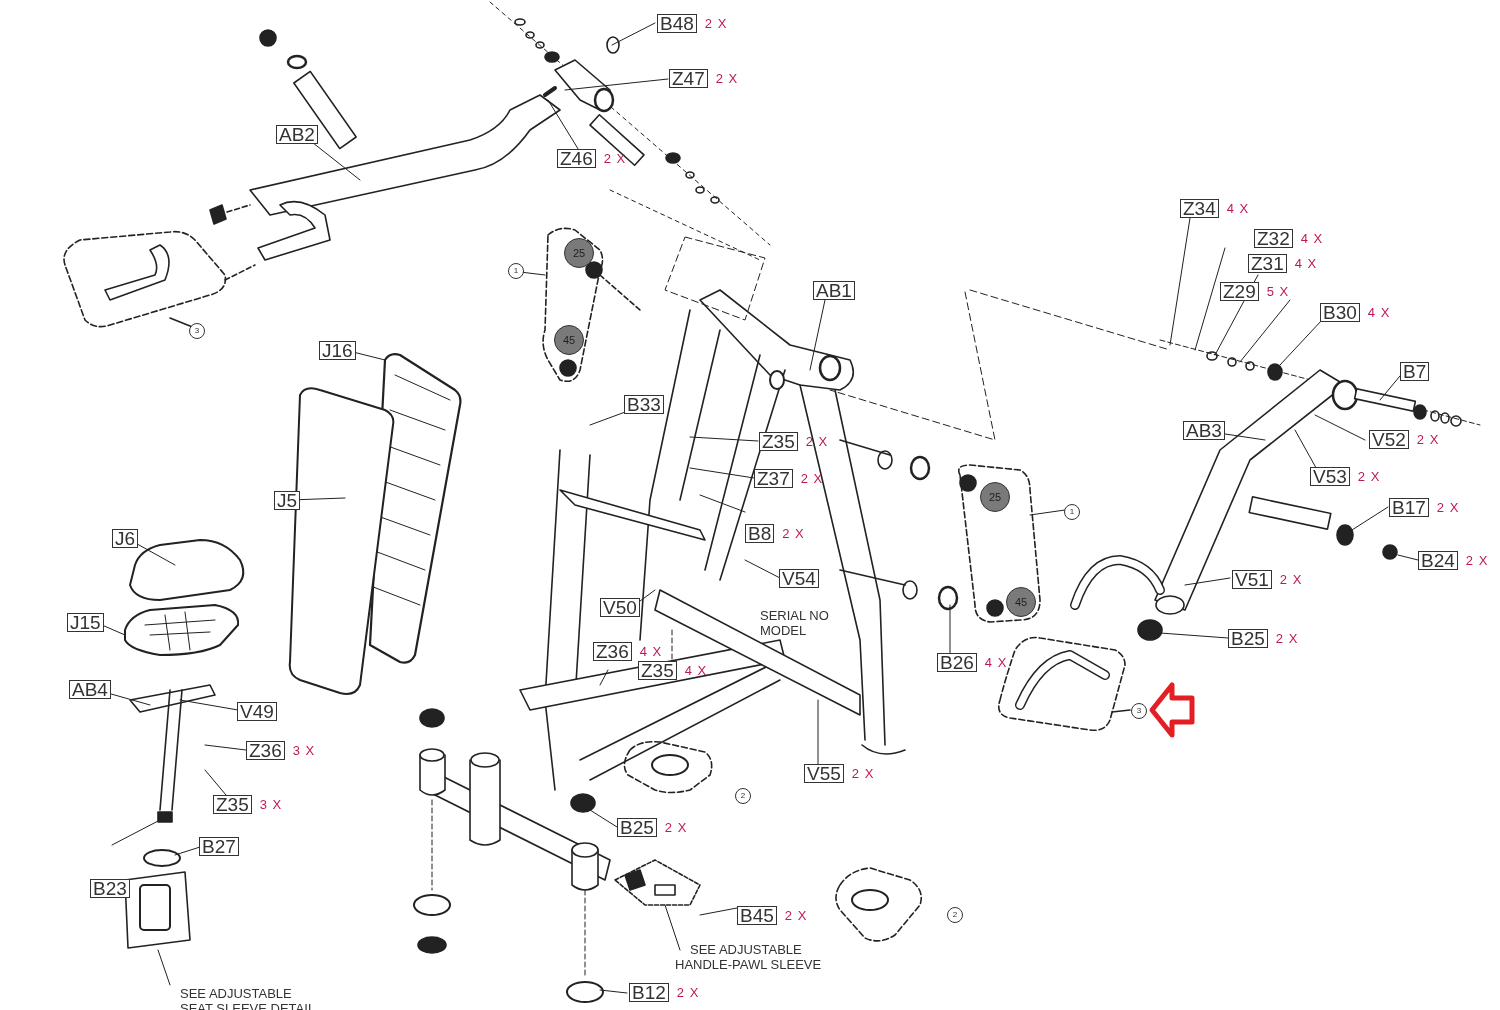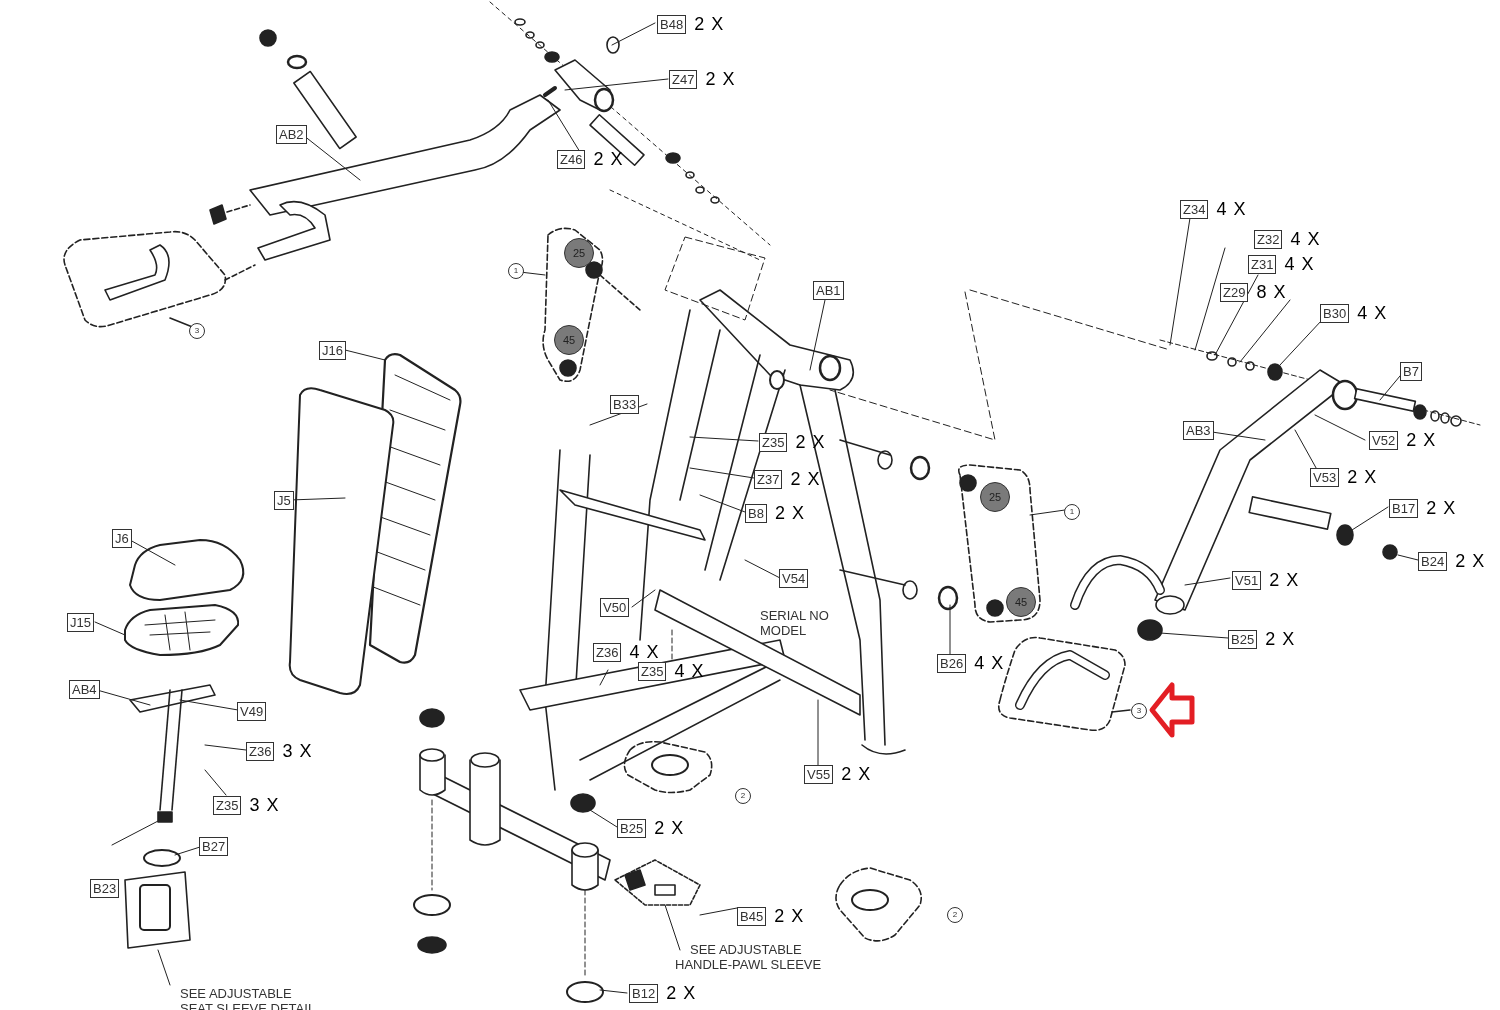--- a/index.html
+++ b/index.html
@@ -1,21 +1,21 @@
 <!DOCTYPE html>
 <html><head>
 <meta charset="utf-8">
 <style>
   html, body { margin:0; padding:0; background:#ffffff; }
   body { width:1500px; height:1010px; position:relative; overflow:hidden;
          font-family:"Liberation Sans", sans-serif; color:#222; }
   #canvas { position:absolute; left:0; top:0; width:1500px; height:1010px; }
   .lbl { position:absolute; display:flex; align-items:center; gap:8px; font-size:13px; color:#333; white-space:nowrap; }
-  .box { border:1.5px solid #333; padding:0 2px; background:#fff; line-height:17px; font-size:13px; color:#333; }
-  .qty { font-size:18px; letter-spacing:1px; color:#000000; }
+  .box { border:1.5px solid #333; padding:0 2px; background:#fff; line-height:17px; font-size:19px; color:#333; }
+  .qty { font-size:13px; letter-spacing:1px; color:#be185d; }
   .note { position:absolute; font-size:13px; color:#333; line-height:15px; white-space:nowrap; }
   .circ { position:absolute; width:14px; height:14px; border:1px solid #333; border-radius:50%;
           font-size:8px; text-align:center; line-height:14px; background:#fff; color:#333; }
   .wdisc { position:absolute; width:28px; height:28px; border-radius:50%; background:#7a7a7a;
            border:1px solid #333; font-size:11px; text-align:center; line-height:28px; color:#222; }
 </style>
 </head>
 <body>
 
 <svg id="canvas" viewBox="0 0 1500 1010" fill="none" stroke="#222" stroke-width="1.6" stroke-linecap="round" stroke-linejoin="round">
@@ -254,32 +254,32 @@
 <div class="lbl" style="left:213px;top:795px">
     <span class="box">Z35</span>
     <span class="qty">3 X</span>
   </div>
 <div class="lbl" style="left:90px;top:879px">
     <span class="box">B23</span>
   </div>
 <div class="lbl" style="left:199px;top:837px">
     <span class="box">B27</span>
   </div>
-<div class="lbl" style="left:610px;top:395px">
+<div class="lbl" style="left:624px;top:395px">
     <span class="box">B33</span>
   </div>
 <div class="lbl" style="left:759px;top:432px">
     <span class="box">Z35</span>
     <span class="qty">2 X</span>
   </div>
 <div class="lbl" style="left:754px;top:469px">
     <span class="box">Z37</span>
     <span class="qty">2 X</span>
   </div>
-<div class="lbl" style="left:745px;top:503px">
+<div class="lbl" style="left:745px;top:524px">
     <span class="box">B8</span>
     <span class="qty">2 X</span>
   </div>
 <div class="lbl" style="left:779px;top:569px">
     <span class="box">V54</span>
   </div>
 <div class="lbl" style="left:600px;top:598px">
     <span class="box">V50</span>
   </div>
 <div class="lbl" style="left:593px;top:642px">
@@ -317,21 +317,21 @@
 <div class="lbl" style="left:1254px;top:229px">
     <span class="box">Z32</span>
     <span class="qty">4 X</span>
   </div>
 <div class="lbl" style="left:1248px;top:254px">
     <span class="box">Z31</span>
     <span class="qty">4 X</span>
   </div>
 <div class="lbl" style="left:1220px;top:282px">
     <span class="box">Z29</span>
-    <span class="qty">8 X</span>
+    <span class="qty">5 X</span>
   </div>
 <div class="lbl" style="left:1320px;top:303px">
     <span class="box">B30</span>
     <span class="qty">4 X</span>
   </div>
 <div class="lbl" style="left:1400px;top:362px">
     <span class="box">B7</span>
   </div>
 <div class="lbl" style="left:1183px;top:421px">
     <span class="box">AB3</span>

